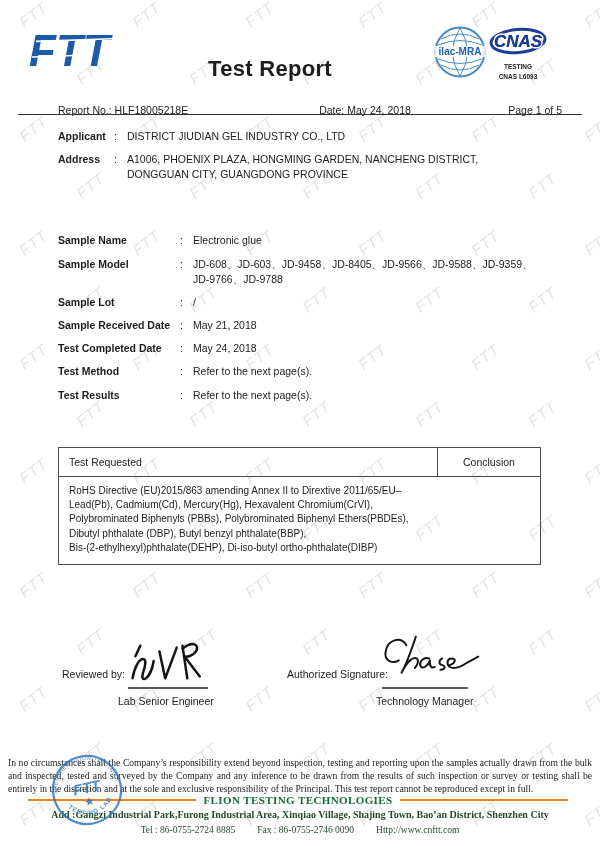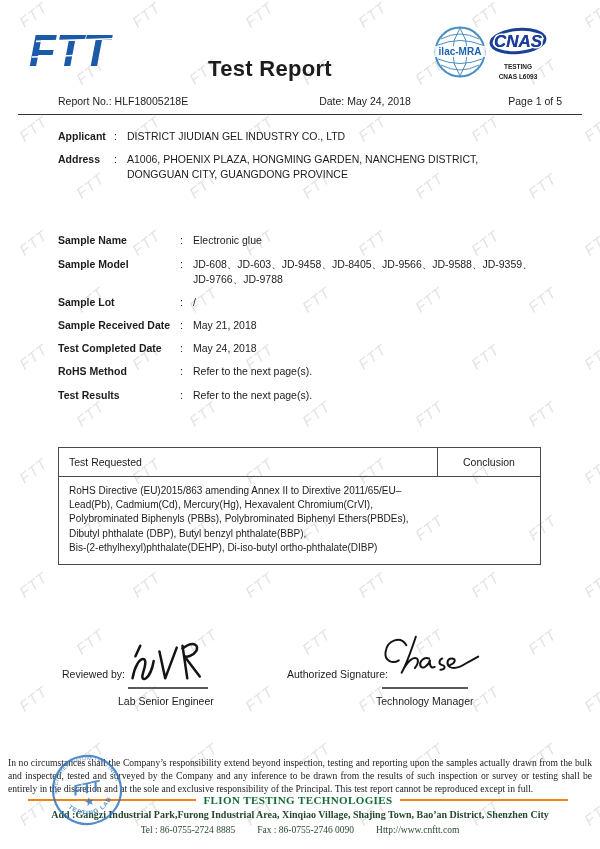--- a/index.html
+++ b/index.html
@@ -6,21 +6,21 @@
   .page{position:relative;width:600px;height:849px;background:#fff;overflow:hidden;
         font-family:"Liberation Sans",sans-serif;color:#1c1c1c;}
   .abs{position:absolute;}
   
   #wm-layer{position:absolute;inset:0;z-index:0;}
   .wm{position:absolute;font:italic 400 15px "Liberation Sans",sans-serif;color:#e5e2df;
       transform:rotate(-38deg);letter-spacing:1px;z-index:0;}
   .z{z-index:2;}
   
   #title{left:0;top:56px;width:540px;text-align:center;font-size:22px;font-weight:bold;letter-spacing:.3px;}
-  #report-row{left:58px;top:95px;width:504px;display:flex;font-size:10.5px;}
+  #report-row{left:58px;top:104px;width:504px;display:flex;font-size:10.5px;}
   #report-row .rn{width:200px;}
   #report-row .dt{flex:1;text-align:center;}
   #report-row .pg{width:90px;text-align:right;}
   #hline{left:18px;top:114px;width:564px;height:1px;background:#333;}
   .cnas-sub{font-size:6.5px;font-weight:bold;text-align:center;line-height:1.5;color:#222;}
   
   .row{position:absolute;left:58px;display:flex;font-size:10.5px;line-height:1.4;}
   .row .lbl{font-weight:bold;flex:none;}
   .row.app .lbl{width:56px;}
   .row.smp .lbl{width:122px;}
@@ -213,21 +213,21 @@
     <span class="lbl">Sample Received Date</span>
     <span class="col">:</span>
     <span class="val">May 21, 2018</span>
   </div>
   <div class="row smp z" style="top:341px;">
     <span class="lbl">Test Completed Date</span>
     <span class="col">:</span>
     <span class="val">May 24, 2018</span>
   </div>
   <div class="row smp z" style="top:364px;">
-    <span class="lbl">RoHS Method</span>
+    <span class="lbl">Test Method</span>
     <span class="col">:</span>
     <span class="val">Refer to the next page(s).</span>
   </div>
   <div class="row smp z" style="top:388px;">
     <span class="lbl">Test Results</span>
     <span class="col">:</span>
     <span class="val">Refer to the next page(s).</span>
   </div>
 
   <div class="abs" id="tbl">

